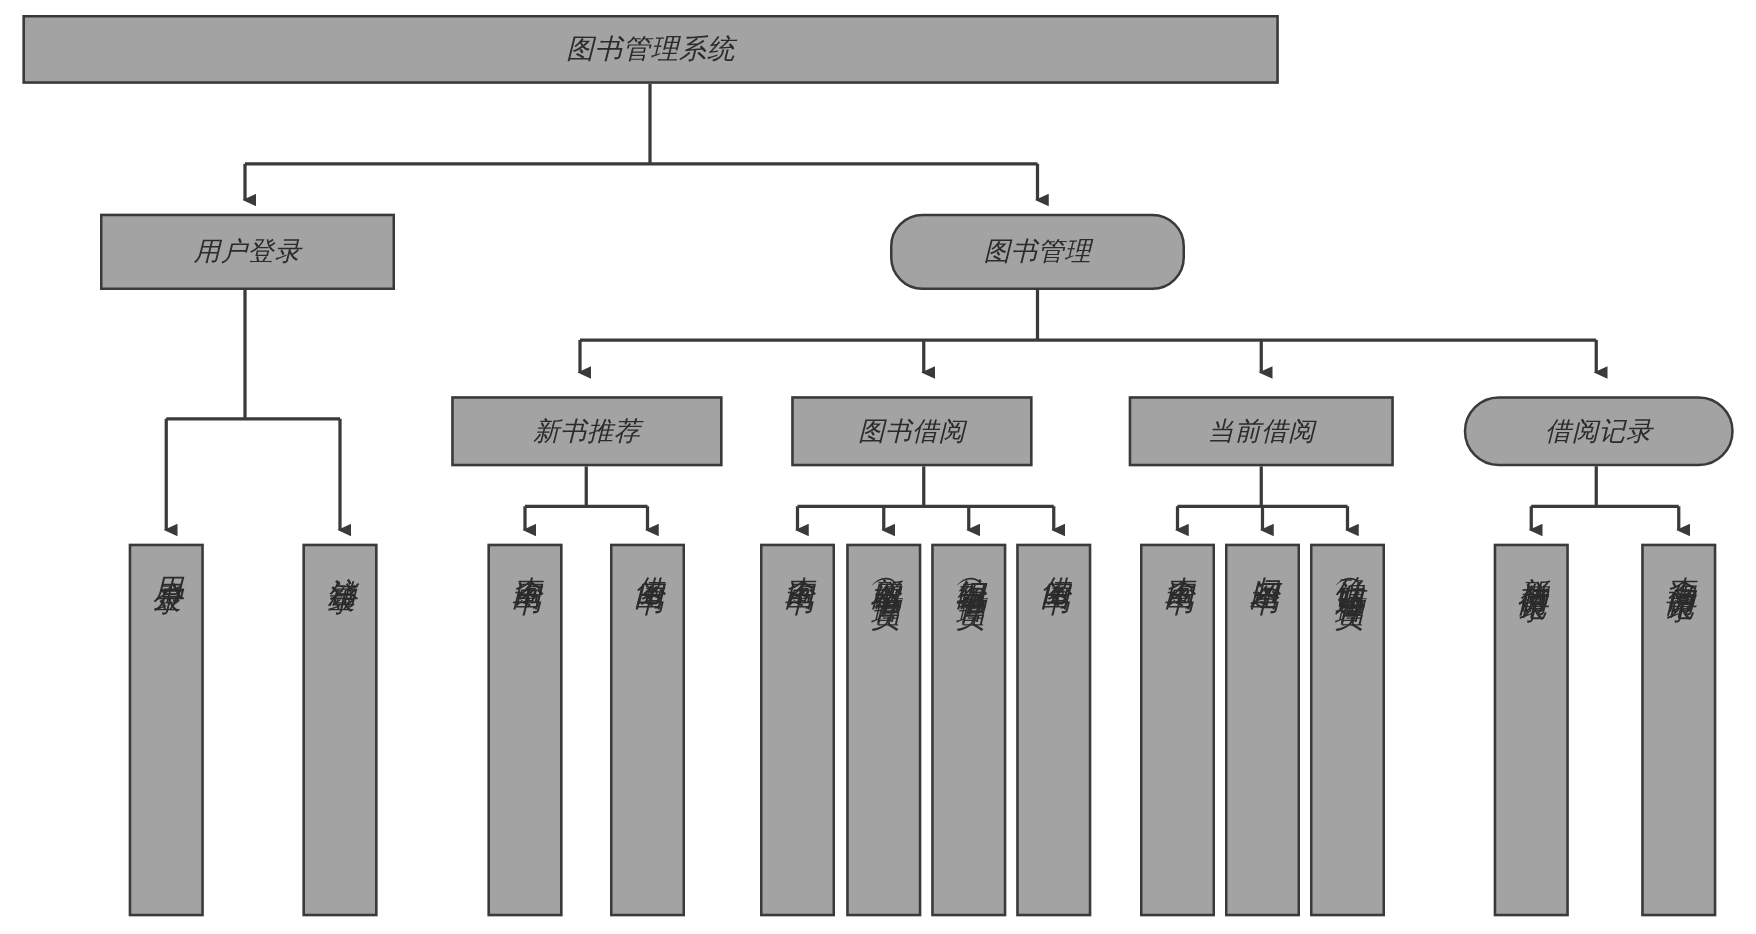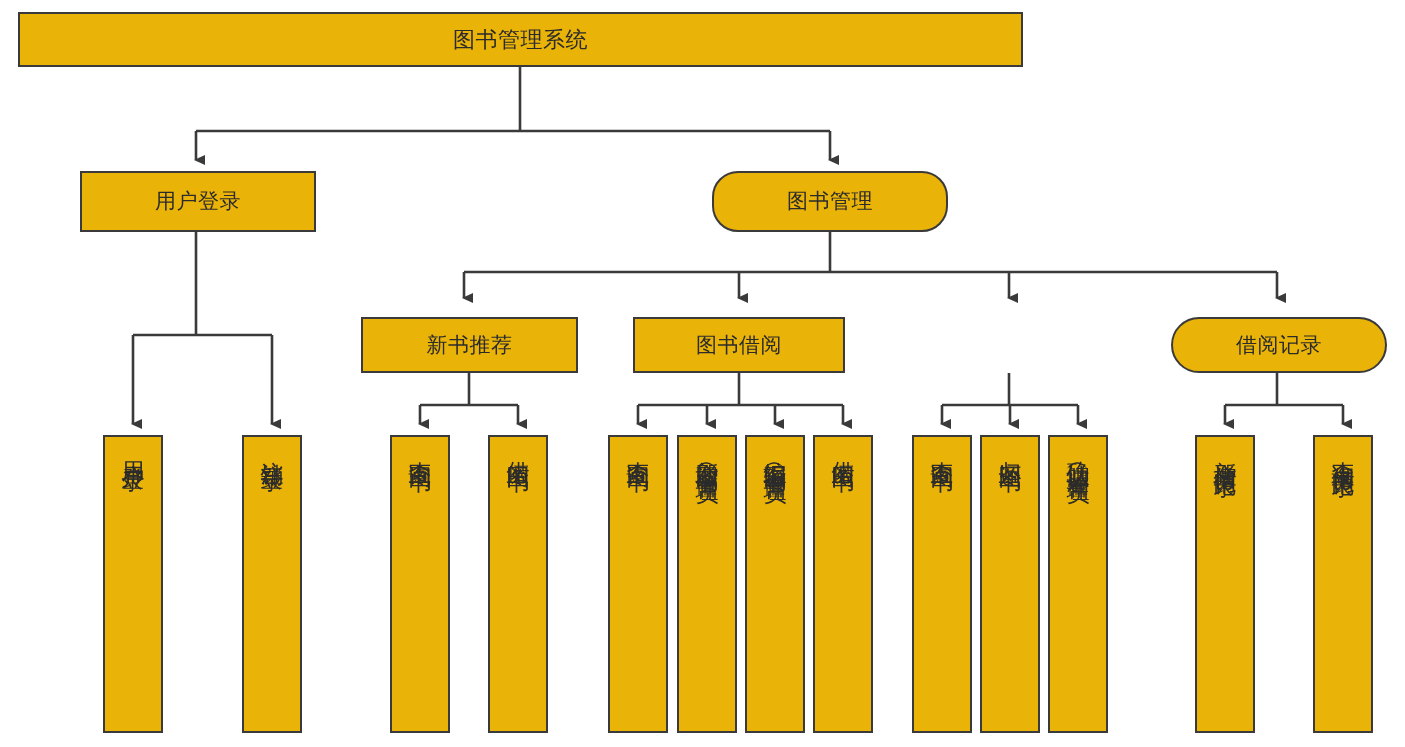--- a/index.html
+++ b/index.html
@@ -24,27 +24,28 @@
     position: absolute;
     left: 0;
     top: 0;
     width: 1405px;
     height: 747px;
     pointer-events: none;
   }
   .node {
     position: absolute;
     box-sizing: border-box;
-    background: #eab308;
+    background: #a3a3a3;
     border: 2px solid #3a3a3a;
     display: flex;
     align-items: center;
     justify-content: center;
     color: #2b2b2b;
     z-index: 2;
+    font-style: italic;
   }
   .node .label {
     display: block;
     text-align: center;
     line-height: 1.18;
     letter-spacing: 0.5px;
   }
   
   .node.horiz .label {
     writing-mode: horizontal-tb;
@@ -139,24 +140,27 @@
   </div>
 
   <div class="node horiz" style="left:712px; top:171px; width:236px; height:61px;border-radius:26px;">
     <span class="label">图书管理</span>
   </div>
 
   <div class="node horiz" style="left:361px; top:317px; width:217px; height:56px;">
     <span class="label">新书推荐</span>
   </div>
 
-  <div class="node horiz" style="left:633px; top:317px; width:212px; height:56px;">
+  <div class="node horiz" style="left:633px; top:317px; width:193px; height:56px;">
     <span class="label">图书借阅</span>
   </div>
 
+  <div class="node horiz" style="left:903px; top:317px; width:212px; height:56px;">
+    <span class="label">当前借阅</span>
+  </div>
 
   <div class="node horiz" style="left:1171px; top:317px; width:216px; height:56px;border-radius:28px;">
     <span class="label">借阅记录</span>
   </div>
 
   <div class="node vert" style="left:103px; top:435px; width:60px; height:298px;">
     <span class="label">用户登录</span>
   </div>
 
   <div class="node vert" style="left:242px; top:435px; width:60px; height:298px;">

